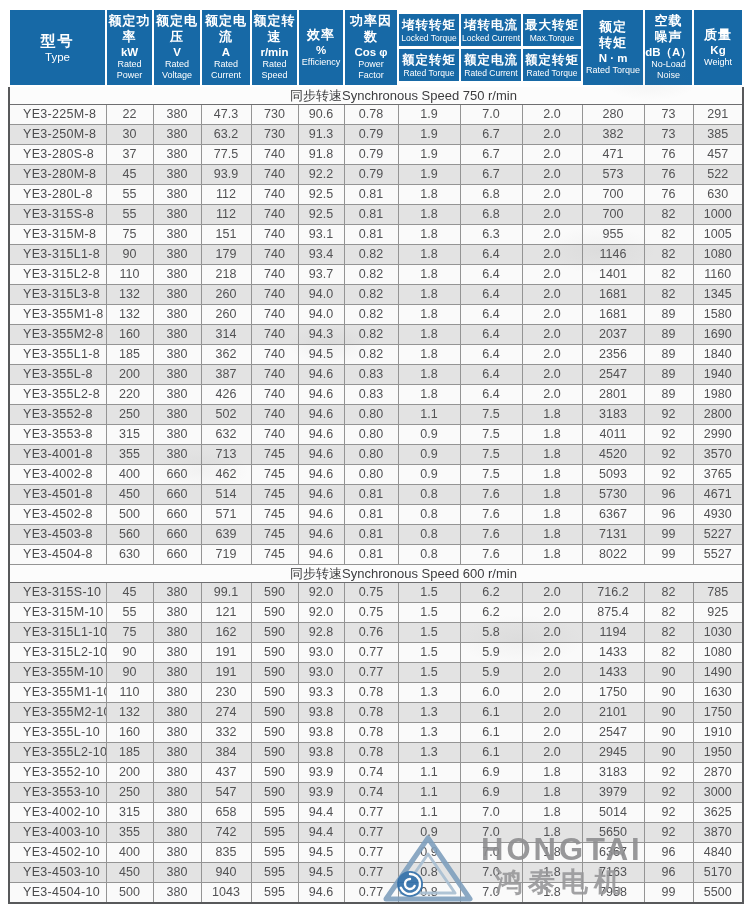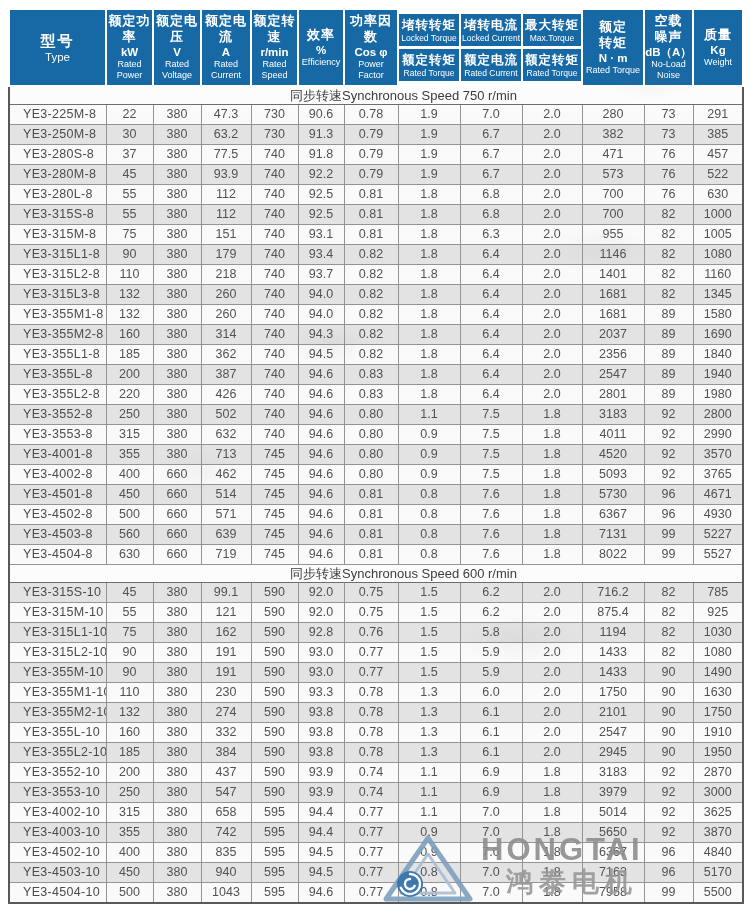--- a/index.html
+++ b/index.html
@@ -42,21 +42,21 @@
       radial-gradient(60px 28px at 330px 345px, rgba(110,110,110,.07), rgba(110,110,110,0) 70%),
       radial-gradient(80px 34px at 600px 250px, rgba(110,110,110,.06), rgba(110,110,110,0) 70%),
       radial-gradient(70px 30px at 200px 470px, rgba(110,110,110,.06), rgba(110,110,110,0) 70%),
       radial-gradient(90px 36px at 520px 640px, rgba(110,110,110,.06), rgba(110,110,110,0) 70%),
       radial-gradient(70px 30px at 650px 80px,  rgba(110,110,110,.06), rgba(110,110,110,0) 70%);}
   
   .brand-watermark{position:absolute;left:381px;top:833px;width:305px;height:72px;z-index:5;
     pointer-events:none;display:flex;align-items:flex-start;opacity:.9;}
   .brand-text{margin-left:8px;}
   .brand-en{font-size:31px;font-weight:bold;color:var(--logo-gray);letter-spacing:3px;line-height:34px;}
-  .brand-zh{font-size:27px;font-weight:bold;color:#98989A;letter-spacing:6px;line-height:30px;margin-left:25px;}
+  .brand-zh{font-size:27px;font-weight:bold;color:#98989A;letter-spacing:6px;line-height:30px;margin-left:14px;}
 </style>
 </head>
 <body style="--header-blue: #1769A6; --stripe-gray: #E3E3E3; --border-dark: #58595B; --logo-blue: #2E6DA8; --logo-gray: #8E8E90;">
 
 <div class="table-wrap">
   <table class="spec">
     <colgroup>
       <col class="c1">
         <col class="c2">
         <col class="c3">

